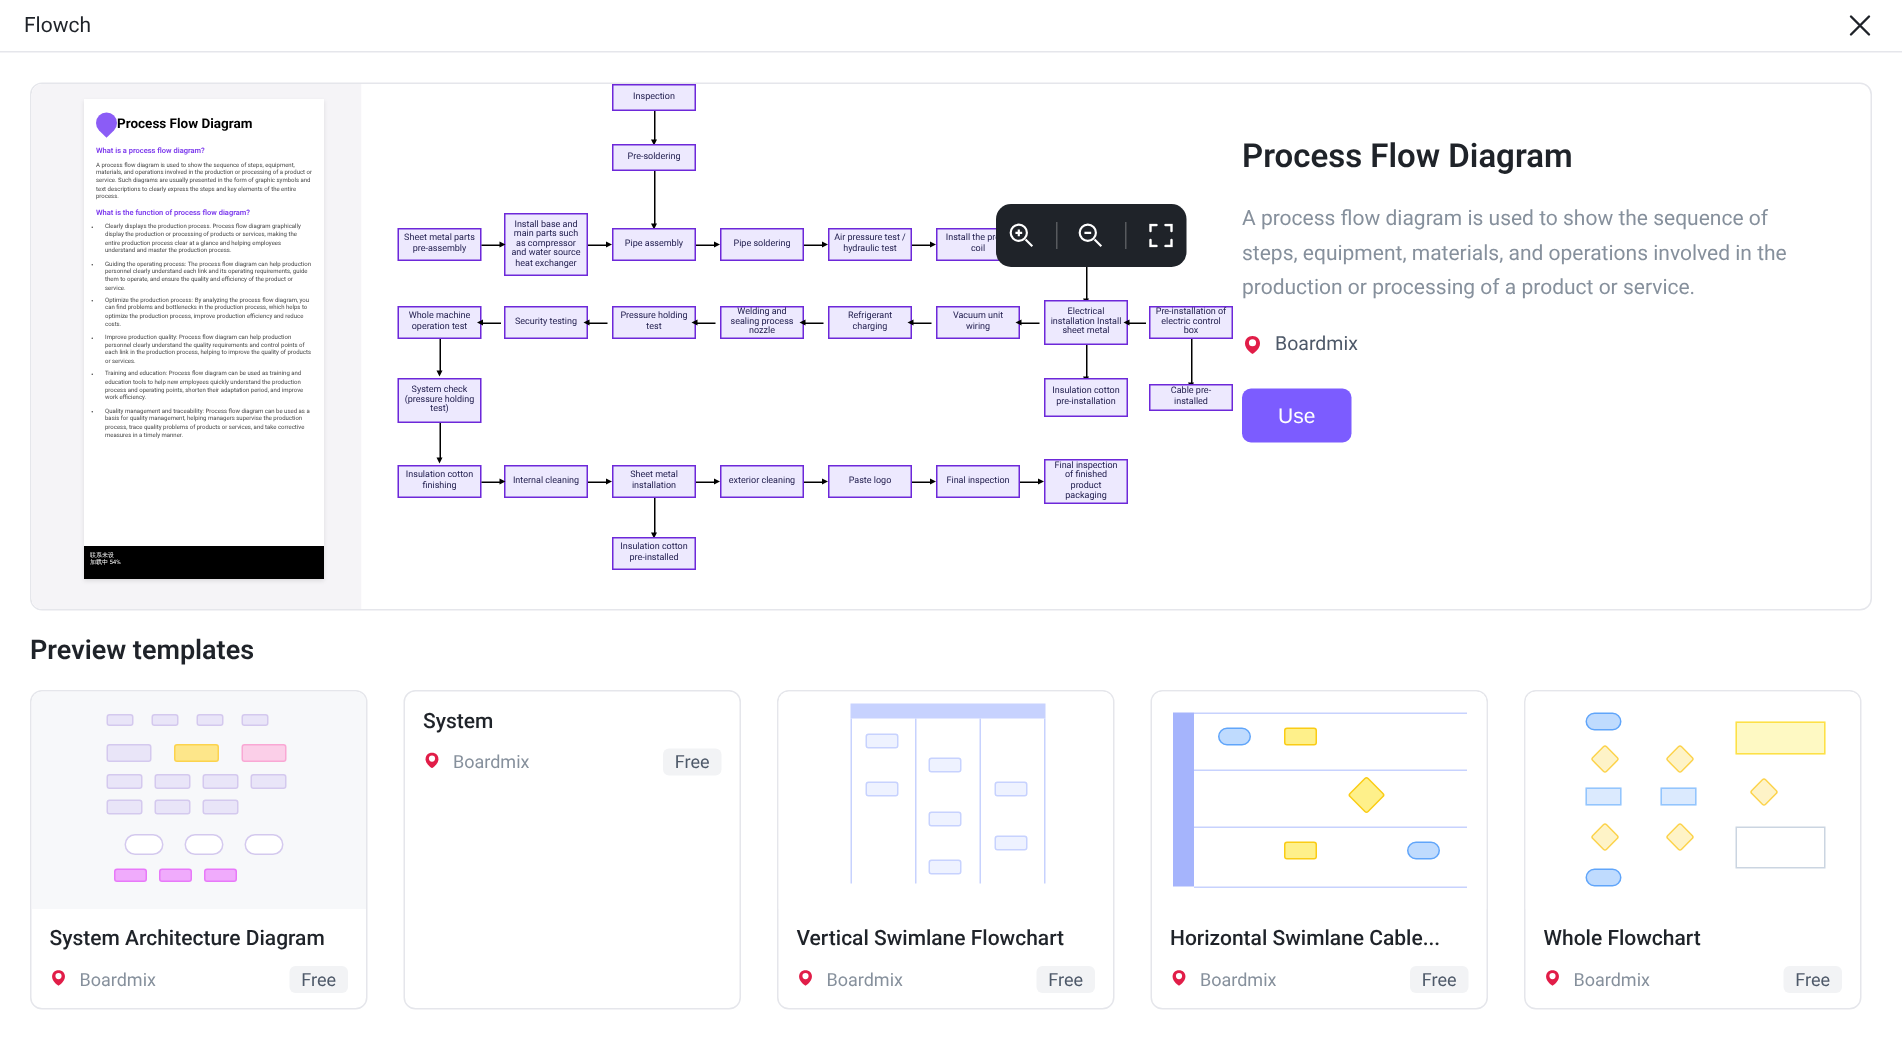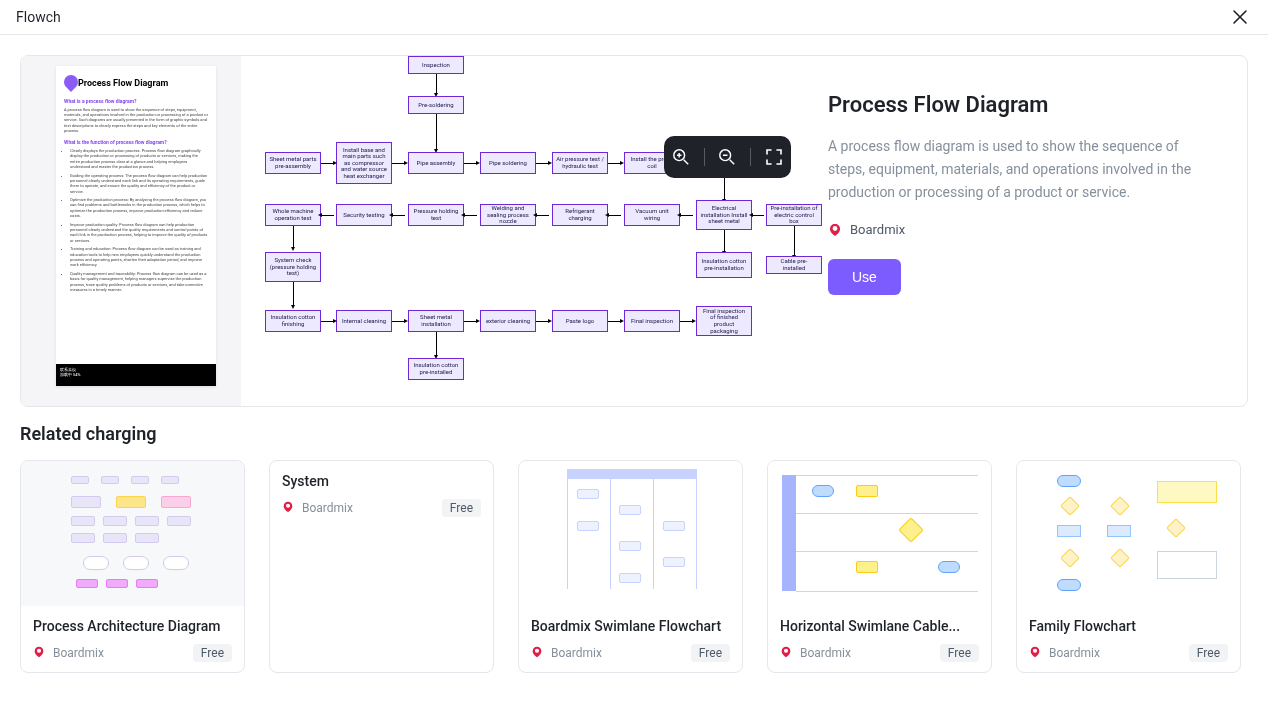--- a/index.html
+++ b/index.html
@@ -365,21 +365,21 @@
             <circle cx="7" cy="5.5" r="2.4" fill="#fff"></circle>
           </svg>
       </span>
       <span>Boardmix</span>
     </div>
     <button class="use-btn">Use</button>
   </div>
 </div>
 
 <div class="related-section">
-  <div class="related-title">Related charging</div>
+  <div class="related-title">Preview templates</div>
   <div class="related-grid">
 
     <div class="card">
       <div class="card-thumb t1">
         <div class="thumb-block" style="left:50px;top:15px;width:18px;height:8px;"></div>
         <div class="thumb-block" style="left:80px;top:15px;width:18px;height:8px;"></div>
         <div class="thumb-block" style="left:110px;top:15px;width:18px;height:8px;"></div>
         <div class="thumb-block" style="left:140px;top:15px;width:18px;height:8px;"></div>
         <div class="thumb-block" style="left:50px;top:35px;width:30px;height:12px;"></div>
         <div class="thumb-block" style="left:95px;top:35px;width:30px;height:12px; background:#fde68a; border-color:#fcd34d;"></div>
@@ -392,21 +392,21 @@
         <div class="thumb-block" style="left:82px;top:72px;width:24px;height:10px;"></div>
         <div class="thumb-block" style="left:114px;top:72px;width:24px;height:10px;"></div>
         <div class="thumb-block" style="left:62px;top:95px;width:26px;height:14px;border-radius:7px;background:#fff;"></div>
         <div class="thumb-block" style="left:102px;top:95px;width:26px;height:14px;border-radius:7px;background:#fff;"></div>
         <div class="thumb-block" style="left:142px;top:95px;width:26px;height:14px;border-radius:7px;background:#fff;"></div>
         <div class="thumb-block" style="left:55px;top:118px;width:22px;height:9px;background:#f0abfc;border-color:#e879f9;"></div>
         <div class="thumb-block" style="left:85px;top:118px;width:22px;height:9px;background:#f0abfc;border-color:#e879f9;"></div>
         <div class="thumb-block" style="left:115px;top:118px;width:22px;height:9px;background:#f0abfc;border-color:#e879f9;"></div>
       </div>
       <div class="card-body">
-        <div class="card-title">Process Architecture Diagram</div>
+        <div class="card-title">System Architecture Diagram</div>
         <div class="card-foot">
           <div class="card-author">
             <span class="author-logo">
                 <svg width="12" height="12" viewBox="0 0 14 14">
                   <path d="M7 1 C4 1 2 3 2 6 C2 10 7 13 7 13 C7 13 12 10 12 6 C12 3 10 1 7 1 Z" fill="#e11d48"></path>
                   <circle cx="7" cy="5.5" r="2.4" fill="#fff"></circle>
                 </svg>
               </span>
             <span>Boardmix</span>
           </div>
@@ -442,21 +442,21 @@
         <div style="position:absolute;left:177px;top:18px;width:1px;height:110px;background:#c7d2fe;"></div>
         <div class="thumb-block" style="left:58px;top:28px;width:22px;height:10px;"></div>
         <div class="thumb-block" style="left:100px;top:44px;width:22px;height:10px;"></div>
         <div class="thumb-block" style="left:58px;top:60px;width:22px;height:10px;"></div>
         <div class="thumb-block" style="left:144px;top:60px;width:22px;height:10px;"></div>
         <div class="thumb-block" style="left:100px;top:80px;width:22px;height:10px;"></div>
         <div class="thumb-block" style="left:144px;top:96px;width:22px;height:10px;"></div>
         <div class="thumb-block" style="left:100px;top:112px;width:22px;height:10px;"></div>
       </div>
       <div class="card-body">
-        <div class="card-title">Boardmix Swimlane Flowchart</div>
+        <div class="card-title">Vertical Swimlane Flowchart</div>
         <div class="card-foot">
           <div class="card-author">
             <span class="author-logo">
                 <svg width="12" height="12" viewBox="0 0 14 14">
                   <path d="M7 1 C4 1 2 3 2 6 C2 10 7 13 7 13 C7 13 12 10 12 6 C12 3 10 1 7 1 Z" fill="#e11d48"></path>
                   <circle cx="7" cy="5.5" r="2.4" fill="#fff"></circle>
                 </svg>
               </span>
             <span>Boardmix</span>
           </div>
@@ -503,21 +503,21 @@
         <div class="thumb-block" style="left:46px;top:90px;width:14px;height:14px;"></div>
         <div style="position:absolute;left:40px;top:118px;width:24px;height:12px;background:#bfdbfe;border:1px solid #60a5fa;border-radius:7px;"></div>
         <div class="thumb-block" style="left:96px;top:38px;width:14px;height:14px;"></div>
         <div style="position:absolute;left:90px;top:64px;width:24px;height:12px;background:#dbeafe;border:1px solid #93c5fd;"></div>
         <div class="thumb-block" style="left:96px;top:90px;width:14px;height:14px;"></div>
         <div style="position:absolute;left:140px;top:20px;width:60px;height:22px;background:#fef9c3;border:1px solid #fde047;"></div>
         <div class="thumb-block" style="left:152px;top:60px;width:14px;height:14px;"></div>
         <div style="position:absolute;left:140px;top:90px;width:60px;height:28px;background:#fff;border:1px solid #cbd5e1;"></div>
       </div>
       <div class="card-body">
-        <div class="card-title">Family Flowchart</div>
+        <div class="card-title">Whole Flowchart</div>
         <div class="card-foot">
           <div class="card-author">
             <span class="author-logo">
                 <svg width="12" height="12" viewBox="0 0 14 14">
                   <path d="M7 1 C4 1 2 3 2 6 C2 10 7 13 7 13 C7 13 12 10 12 6 C12 3 10 1 7 1 Z" fill="#e11d48"></path>
                   <circle cx="7" cy="5.5" r="2.4" fill="#fff"></circle>
                 </svg>
               </span>
             <span>Boardmix</span>
           </div>

